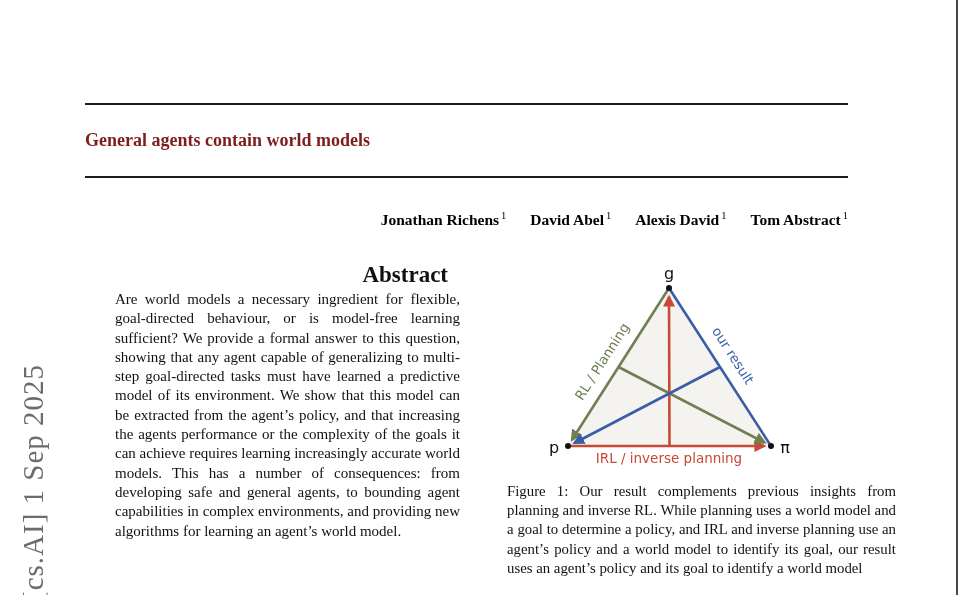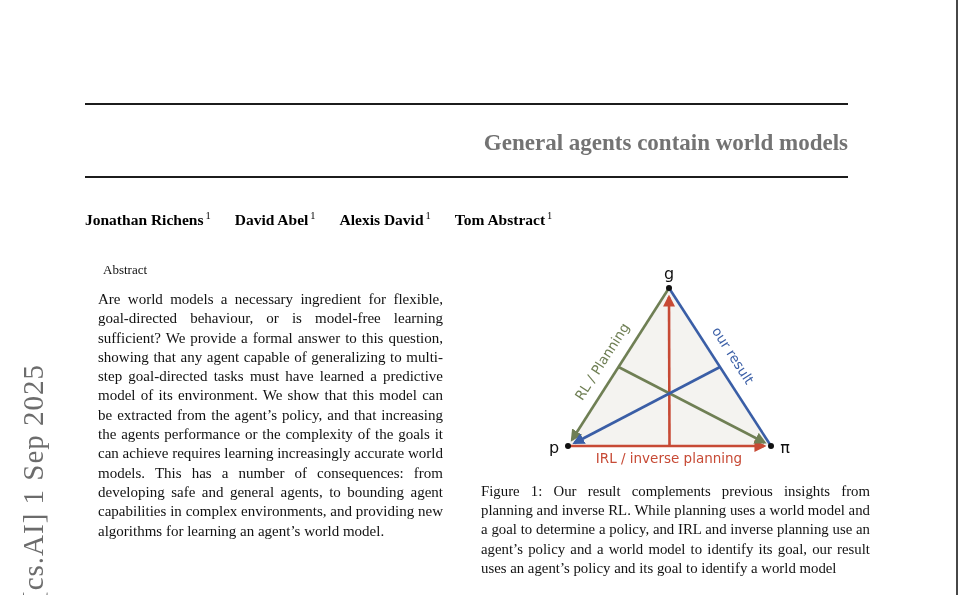--- a/index.html
+++ b/index.html
@@ -18,43 +18,43 @@
     font-family:"Liberation Serif", serif;
     font-size:29px;color:#6c6c6c;white-space:nowrap;letter-spacing:1px;
   }
   .rule{
     position:absolute;left:85px;width:763px;height:2px;background:#1c1c1c;
   }
   .rule-top{top:103px;}
   .rule-bottom{top:176px;}
   .paper-title{
     position:absolute;left:85px;top:130px;width:763px;
-    text-align:right;font-weight:bold;font-size:23px;color:#737373;
+    text-align:left;font-weight:bold;font-size:18px;color:#7f1d1d;
   }
   .authors-row{
     position:absolute;left:85px;top:210px;width:763px;
-    display:flex;justify-content:flex-start;gap:24px;
+    display:flex;justify-content:flex-end;gap:24px;
     font-weight:bold;font-size:15.5px;color:#000;
   }
   .author .sup{
     font-weight:normal;font-size:10.5px;vertical-align:super;margin-left:2px;
   }
   .abstract-heading{
     position:absolute;left:103px;top:262px;width:345px;
-    text-align:left;font-weight:normal;font-size:13px;
+    text-align:right;font-weight:bold;font-size:23px;
   }
   .abstract-text{
-    position:absolute;left:98px;top:290px;width:345px;
+    position:absolute;left:115px;top:290px;width:345px;
     font-size:15px;line-height:19.3px;text-align:justify;
   }
   .figure-svg{
     position:absolute;left:480px;top:255px;width:390px;height:228px;
   }
   .figure-caption{
-    position:absolute;left:481px;top:482px;width:389px;
+    position:absolute;left:507px;top:482px;width:389px;
     font-size:14.8px;line-height:19.2px;text-align:justify;
   }
   .fig-label{
     font-family:"DejaVu Sans", sans-serif;
   }
 </style>
 </head>
 <body>
 
 <div class="page-right-border"></div>

